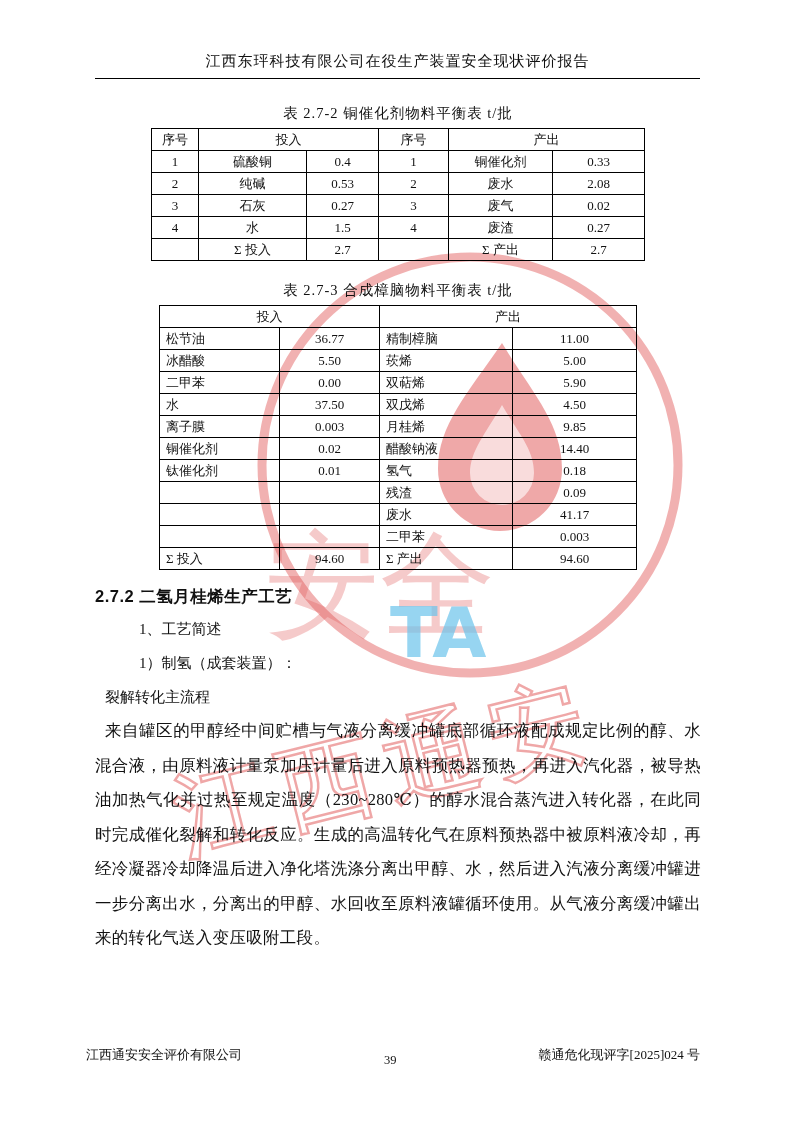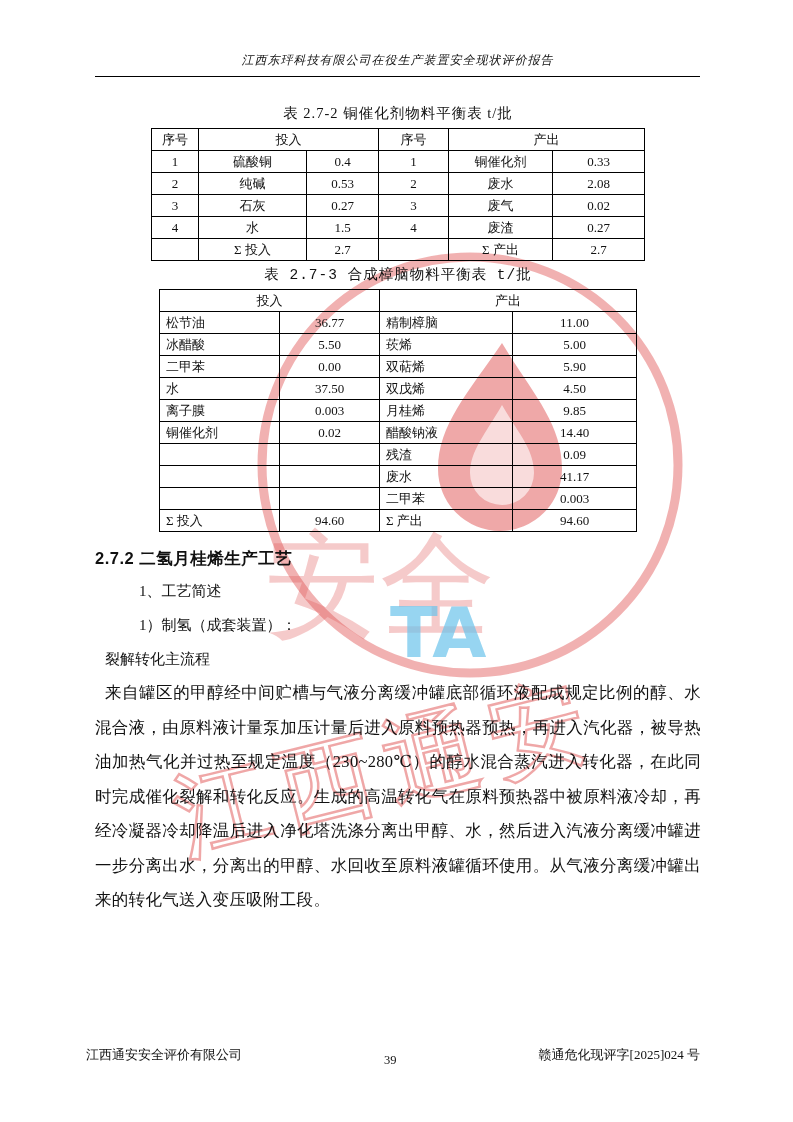--- a/index.html
+++ b/index.html
@@ -8,24 +8,23 @@
     position:relative;
     width:793px; height:1122px;
     margin:0 auto;
     background:#ffffff;
     font-family:"Liberation Serif","DejaVu Serif",serif;
     color:#111;
     overflow:hidden;
   }
   .doc-header {
     position:absolute; top:52px; left:95px; right:93px;
-    text-align:center; font-size:12px; letter-spacing:1px;
+    text-align:center; font-size:15px; letter-spacing:1px;
     padding-bottom:7px;
     border-bottom:1.5px solid #000;
-    font-style:italic;
   }
   .content {
     position:absolute; top:98px; left:95px; width:606px;
   }
   .table-title {
     text-align:center; font-size:14.5px; letter-spacing:1px;
     margin:6px 0 5px 0;
   }
   table {
     border-collapse:collapse; table-layout:fixed;
@@ -33,21 +32,21 @@
     font-size:13px;
   }
   td {
     border:1px solid #000;
     height:21px; line-height:21px;
     text-align:center;
     overflow:hidden; white-space:nowrap;
     padding:0 2px;
   }
   td.l { text-align:left; padding-left:6px; }
-  .t2-wrap { margin-top:4px;font-family:Liberation Mono, monospace; }
+  .t2-wrap { margin-top:20px; }
   .sec-heading {
     font-size:16.5px; font-weight:bold; letter-spacing:0.5px;
     margin:16px 0 4px 0;
     font-family:"Liberation Sans","DejaVu Sans",sans-serif;
   }
   .body-line {
     font-size:15px; line-height:34px;
   }
   .indent2 { text-indent:44px; }
   .indent1 { text-indent:10px; }
@@ -193,20 +192,26 @@
         <td class="l">月桂烯</td>
         <td>9.85</td>
       </tr>
       <tr>
         <td class="l">铜催化剂</td>
         <td>0.02</td>
         <td class="l">醋酸钠液</td>
         <td>14.40</td>
       </tr>
       <tr>
+        <td class="l">钛催化剂</td>
+        <td>0.01</td>
+        <td class="l">氢气</td>
+        <td>0.18</td>
+      </tr>
+      <tr>
         <td class="l"></td>
         <td></td>
         <td class="l">残渣</td>
         <td>0.09</td>
       </tr>
       <tr>
         <td class="l"></td>
         <td></td>
         <td class="l">废水</td>
         <td>41.17</td>

